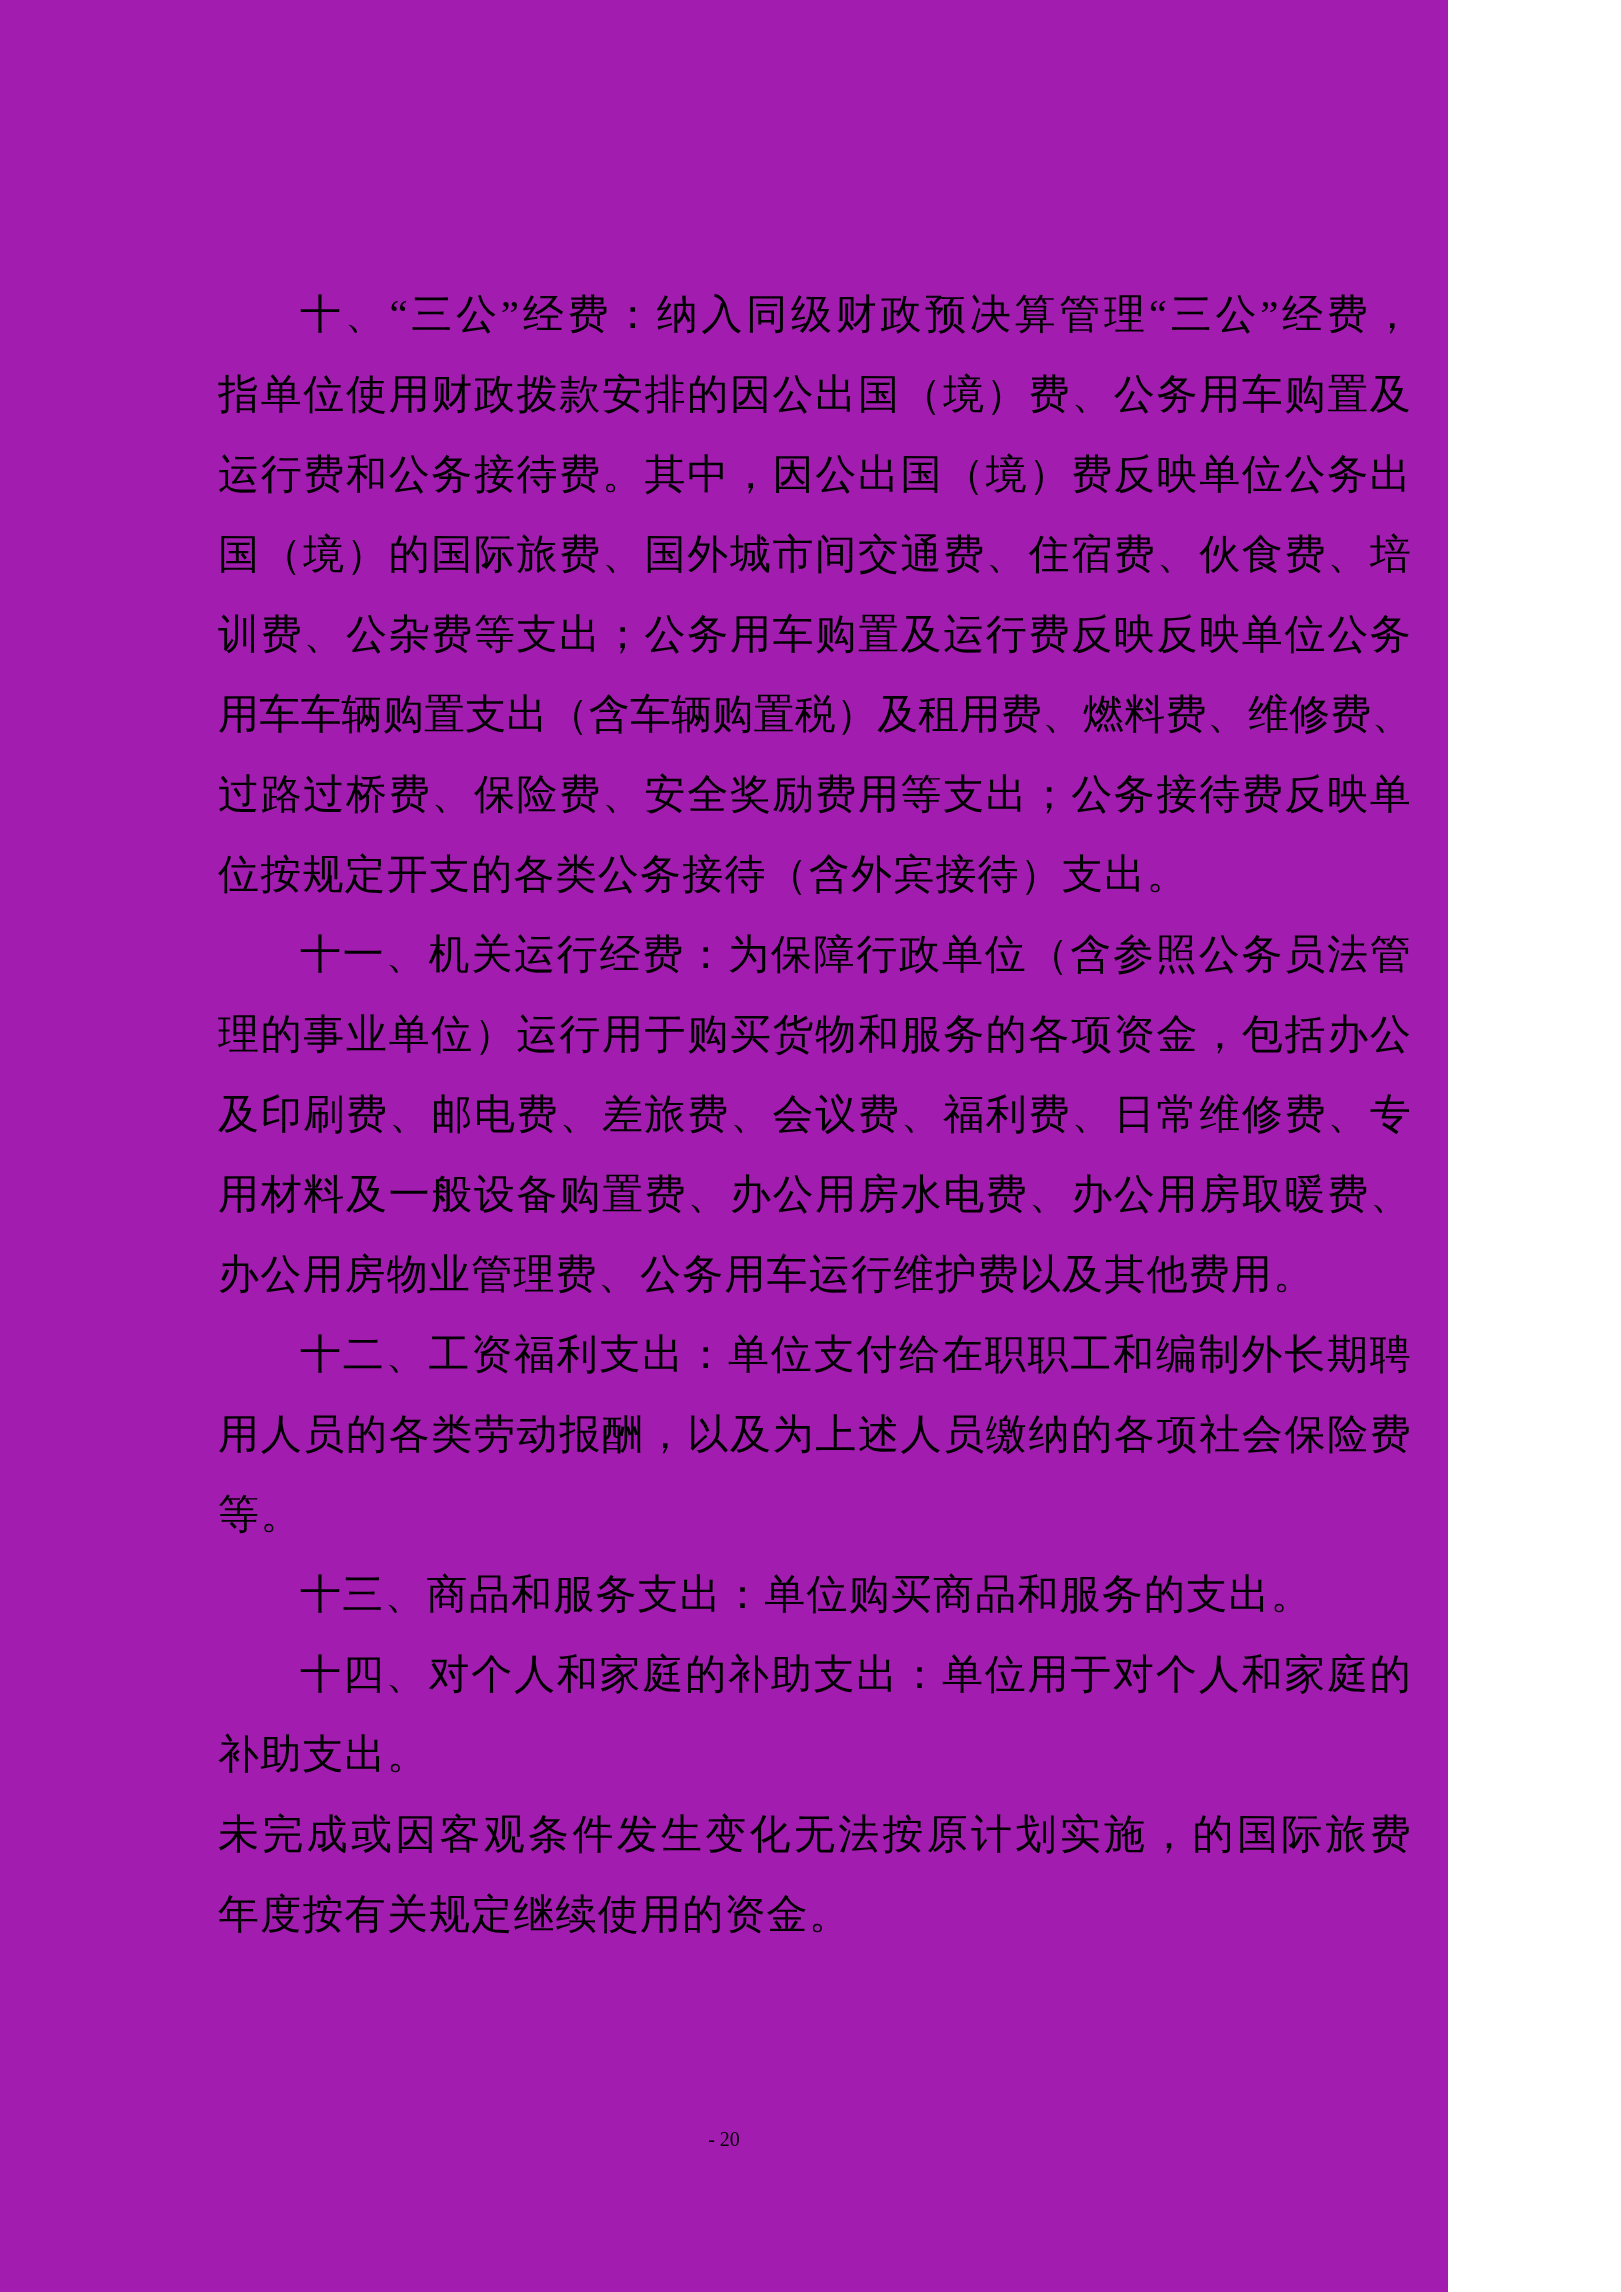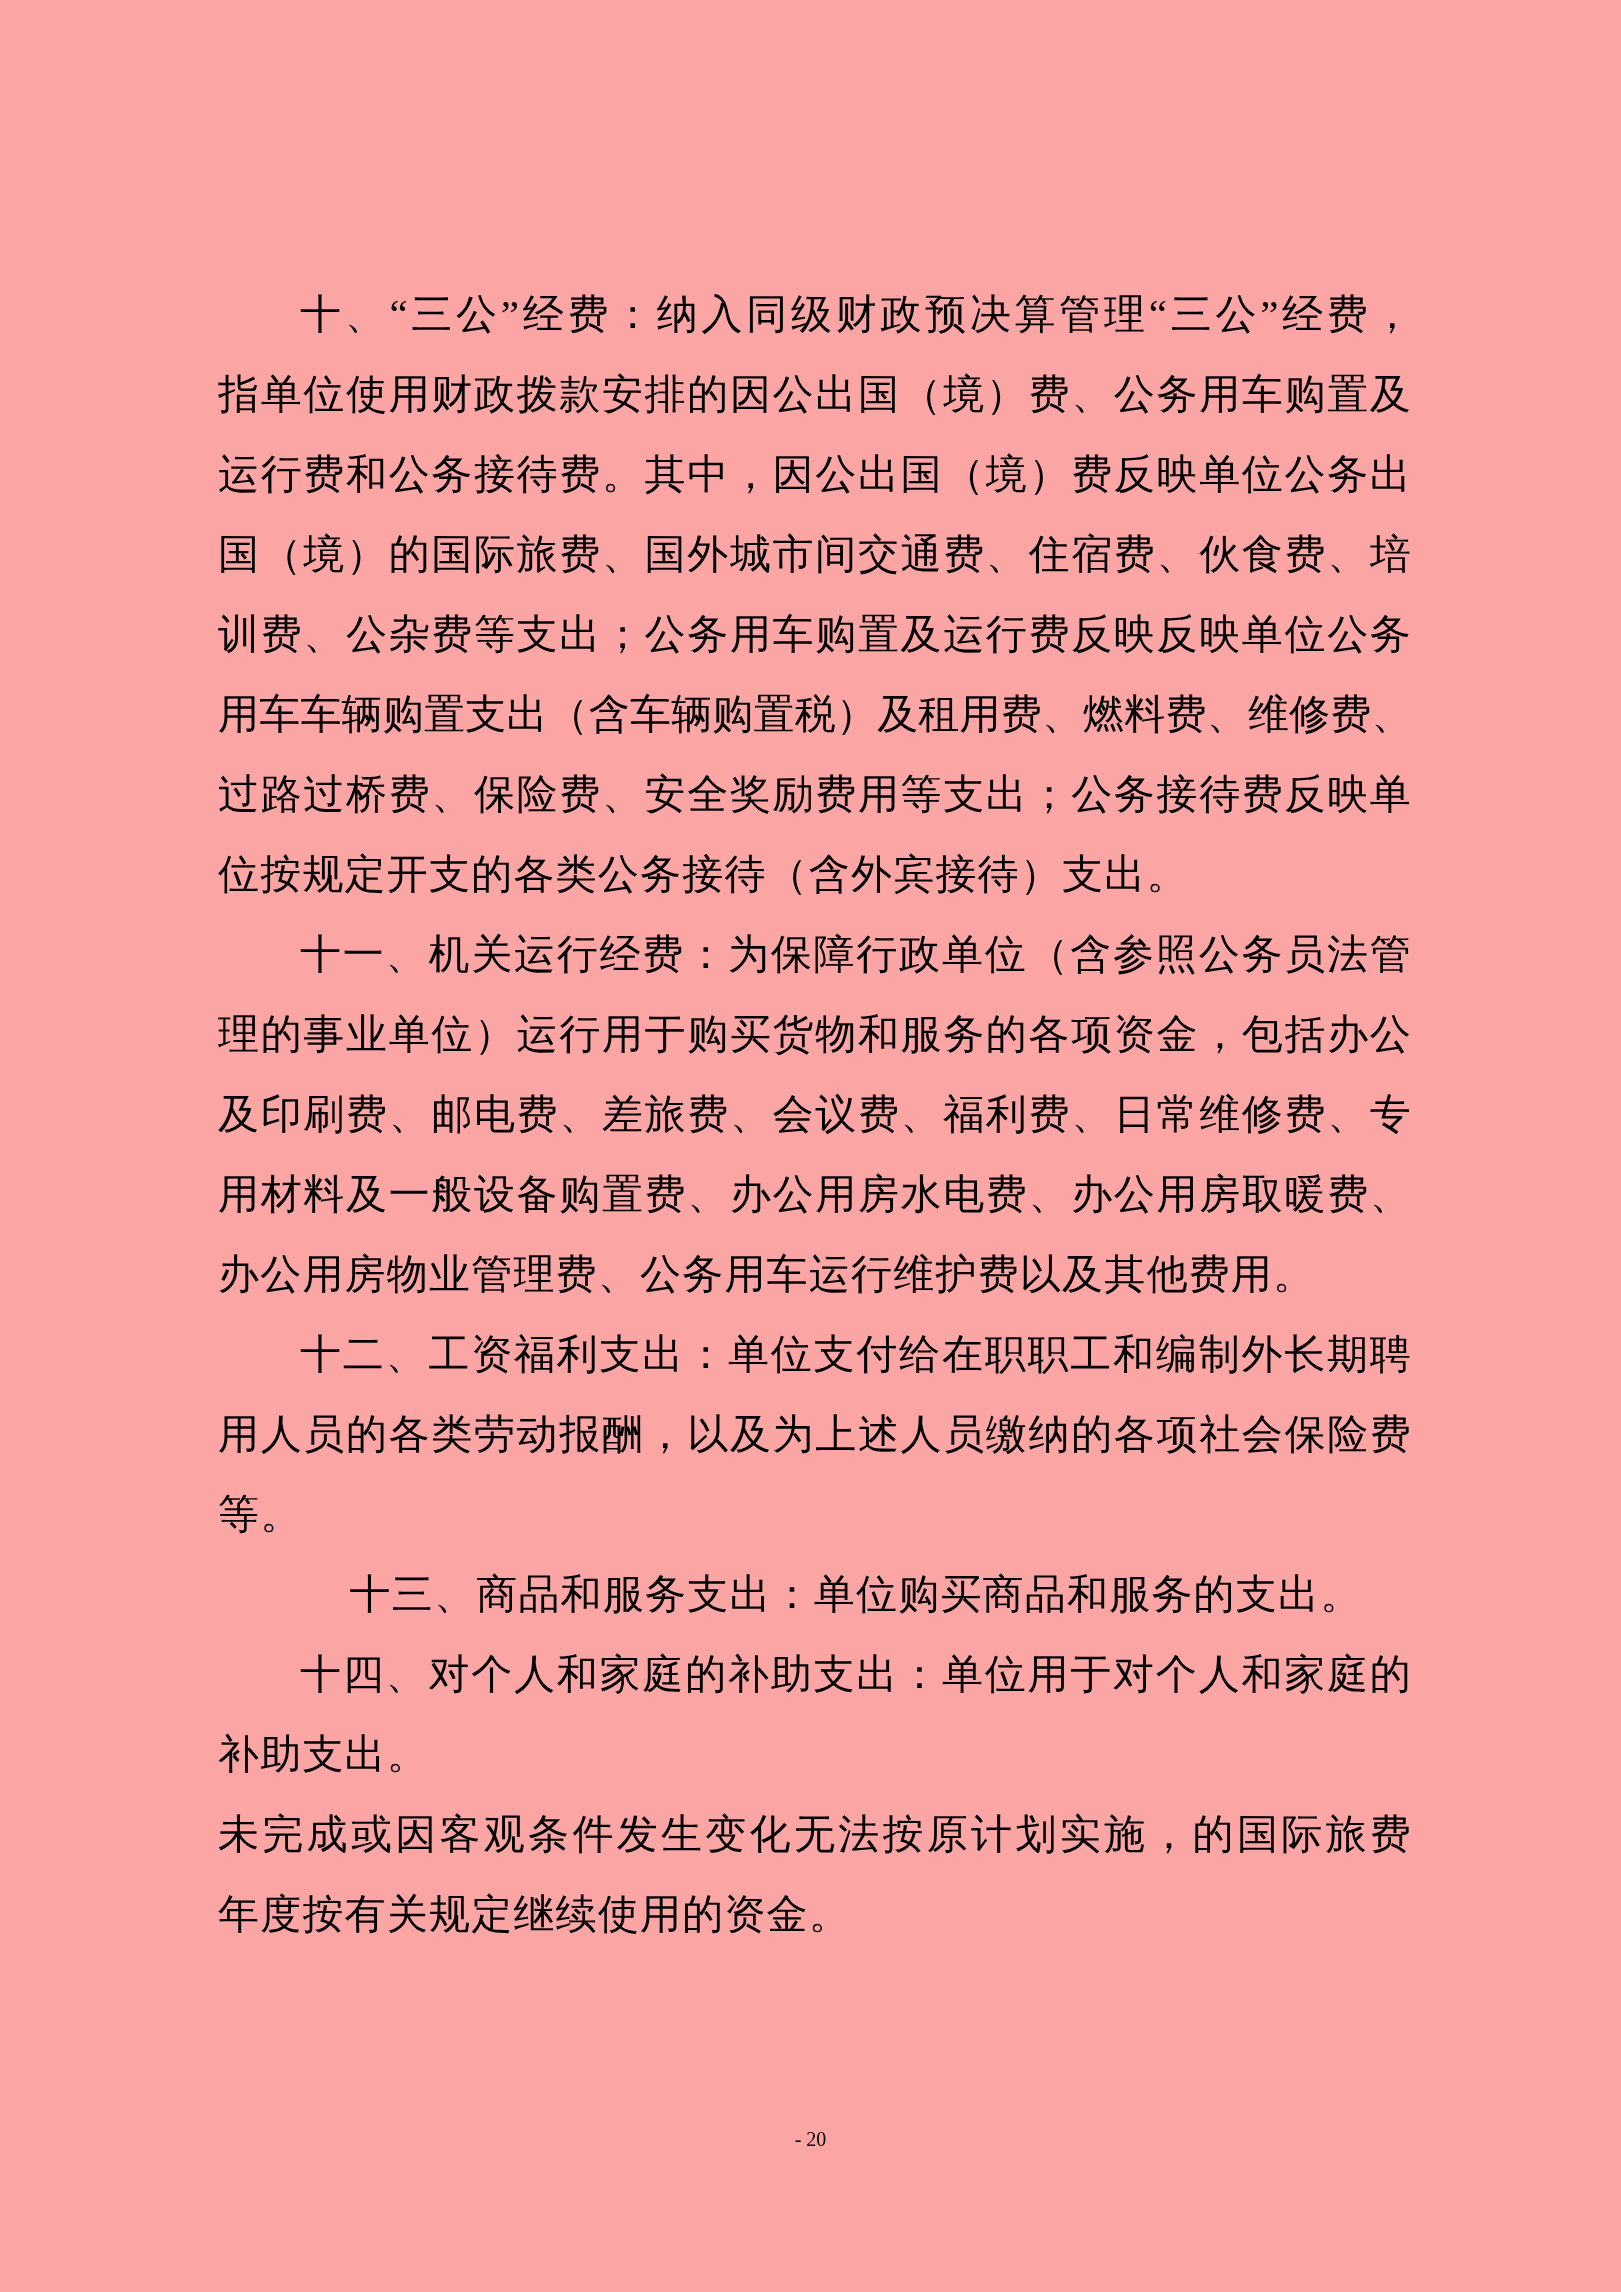--- a/index.html
+++ b/index.html
@@ -3,23 +3,23 @@
 <meta charset="utf-8">
 <title>Document Page</title>
 <style>
   html, body {
     margin: 0;
     padding: 0;
     background: #ffffff;
   }
   .page {
     position: relative;
-    width: 1621px;
+    width: 1448px;
     height: 2293px;
-    background: #fca5a5;
+    background: #a21caf;
     color: #000000;
     font-family: "Liberation Serif", "DejaVu Serif", serif;
     overflow: hidden;
   }
   .body-text {
     position: absolute;
     left: 218px;
     top: 274px;
     width: 1194px;
   }
@@ -34,21 +34,20 @@
   }
   .line.justify {
     text-align: justify;
     text-align-last: justify;
   }
   .line.tight {
     letter-spacing: -0.5px;
   }
   .line.indent {
     text-indent: 82px;
-    text-align: center;
   }
   .footer {
     position: absolute;
     top: 2120px;
     left: 0;
     width: 100%;
     text-align: center;
     font-size: 20px;
     line-height: 39px;
     color: #000000;

